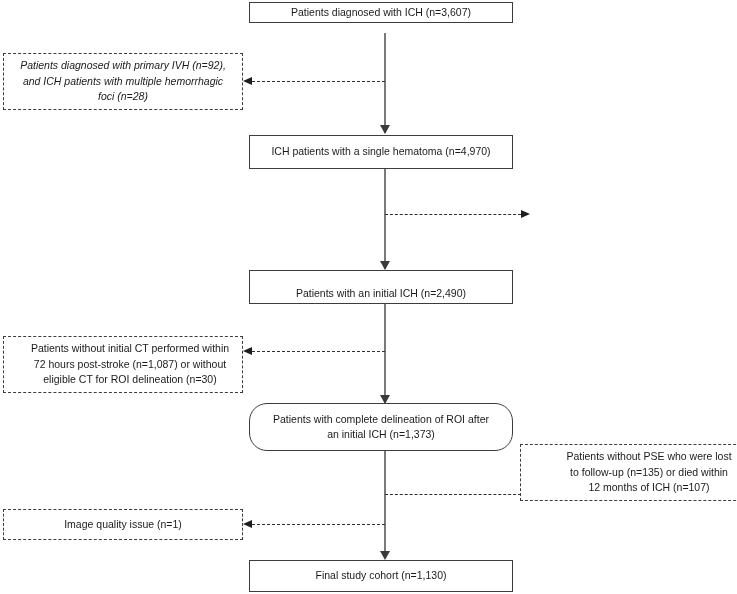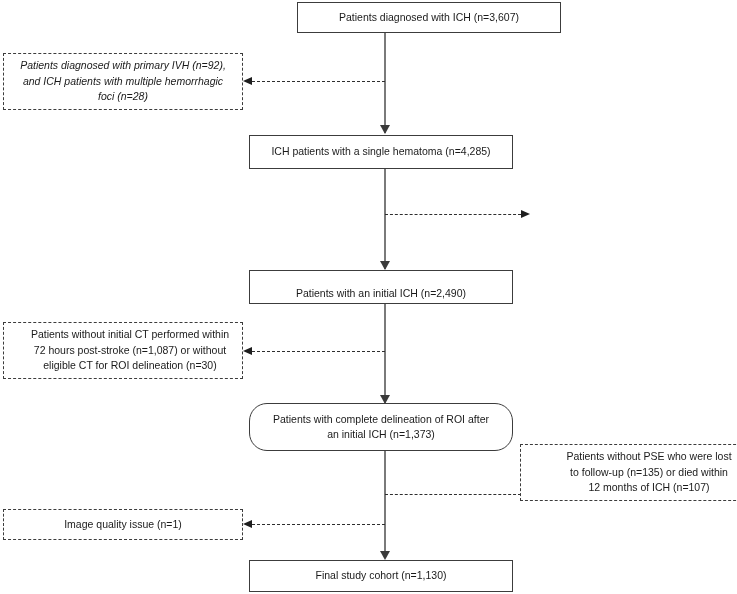--- a/index.html
+++ b/index.html
@@ -99,26 +99,26 @@
 
   <div class="hline-dashed" style="left:252px; top:351px; width:133px;"></div>
   <div class="arrow-left" style="left:243px; top:347px;"></div>
 
   <div class="hline-dashed" style="left:385px; top:494px; width:136px;"></div>
   <div class="arrow-right" style="left:521px; top:490px;"></div>
 
   <div class="hline-dashed" style="left:252px; top:524px; width:133px;"></div>
   <div class="arrow-left" style="left:243px; top:520px;"></div>
 
-  <div class="box solid" style="left:249px; top:2px; width:264px; height:31px;margin-left:48px;">
+  <div class="box solid" style="left:249px; top:2px; width:264px; height:21px;">
     <span class="txt">Patients diagnosed with ICH (n=3,607)</span>
   </div>
 
   <div class="box solid" style="left:249px; top:135px; width:264px; height:34px;">
-    <span class="txt">ICH patients with a single hematoma (n=4,285)</span>
+    <span class="txt">ICH patients with a single hematoma (n=4,970)</span>
   </div>
 
   <div class="box solid" style="left:249px; top:270px; width:264px; height:34px;align-items:flex-end;">
     <span class="txt">Patients with an initial ICH (n=2,490)</span>
   </div>
 
   <div class="box solid" style="left:249px; top:403px; width:264px; height:48px;border-radius:18px;">
     <span class="txt">Patients with complete delineation of ROI after
 an initial ICH (n=1,373)</span>
   </div>
@@ -127,21 +127,21 @@
     <span class="txt">Final study cohort (n=1,130)</span>
   </div>
 
   <div class="box dashed" style="left:3px; top:53px; width:240px; height:57px;font-style:italic;">
     <span class="txt">Patients diagnosed with primary IVH (n=92),
 and ICH patients with multiple hemorrhagic
 foci (n=28)</span>
   </div>
 
 
-  <div class="box dashed" style="left:3px; top:322px; width:240px; height:57px;padding-left:20px;">
+  <div class="box dashed" style="left:3px; top:336px; width:240px; height:57px;padding-left:20px;">
     <span class="txt">Patients without initial CT performed within
 72 hours post-stroke (n=1,087) or without
 eligible CT for ROI delineation (n=30)</span>
   </div>
 
   <div class="box dashed" style="left:520px; top:444px; width:226px; height:57px;padding-left:38px;">
     <span class="txt">Patients without PSE who were lost
 to follow-up (n=135) or died within
 12 months of ICH (n=107)</span>
   </div>

